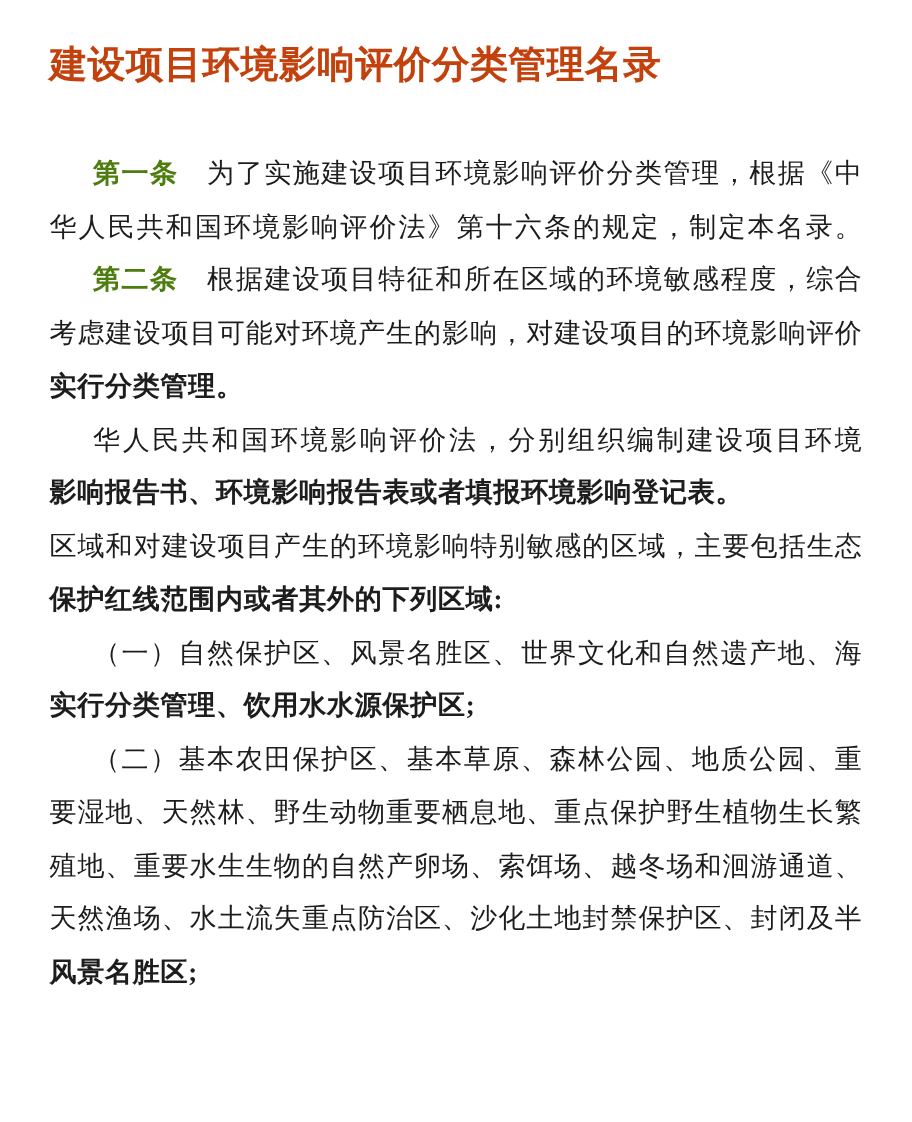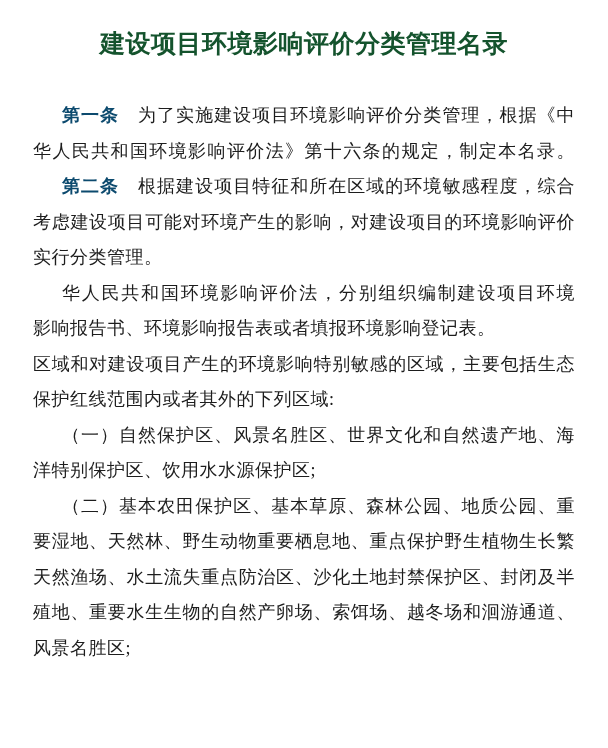--- a/index.html
+++ b/index.html
@@ -16,49 +16,50 @@
     background: #ffffff;
     overflow: hidden;
     font-family: "Liberation Serif", "DejaVu Serif", serif;
     color: #1d1d1d;
   }
   .doc-title {
     margin: 0 0 36px 0;
     font-size: 25px;
     line-height: 36px;
     font-weight: 700;
-    text-align: center;
+    text-align: left;
     letter-spacing: 0.5px;
-    color: #14532d;
+    color: #c2410c;
     white-space: nowrap;
   }
   .doc-body {
     font-size: 18px;
     letter-spacing: 0.5px;
     line-height: 35.5px;
   }
   .para {
     margin: 0;
   }
   .line {
     text-align: justify;
     text-justify: inter-character;
   }
   .line.fill {
     text-align-last: justify;
   }
   .line.end {
     text-align-last: left;
+    font-weight: bold;
   }
   .line.first {
     text-indent: 29px;
   }
   .article {
     font-weight: 700;
-    color: #0c4a6e;
+    color: #4d7c0f;
   }
 </style>
 </head>
 <body>
 
 <div class="page">
   <h1 class="doc-title">建设项目环境影响评价分类管理名录</h1>
   <div class="doc-body" id="doc-body">
       <div class="para">
         <div class="line first fill"><b class="article">第一条　</b>为了实施建设项目环境影响评价分类管理，根据《中</div>
@@ -72,23 +73,23 @@
       <div class="para">
         <div class="line first fill">华人民共和国环境影响评价法，分别组织编制建设项目环境</div>
         <div class="line end">影响报告书、环境影响报告表或者填报环境影响登记表。</div>
       </div>
       <div class="para">
         <div class="line fill">区域和对建设项目产生的环境影响特别敏感的区域，主要包括生态</div>
         <div class="line end">保护红线范围内或者其外的下列区域:</div>
       </div>
       <div class="para">
         <div class="line first fill">（一）自然保护区、风景名胜区、世界文化和自然遗产地、海</div>
-        <div class="line end">洋特别保护区、饮用水水源保护区;</div>
+        <div class="line end">实行分类管理、饮用水水源保护区;</div>
       </div>
       <div class="para">
         <div class="line first fill">（二）基本农田保护区、基本草原、森林公园、地质公园、重</div>
         <div class="line fill">要湿地、天然林、野生动物重要栖息地、重点保护野生植物生长繁</div>
+        <div class="line fill">殖地、重要水生生物的自然产卵场、索饵场、越冬场和洄游通道、</div>
         <div class="line fill">天然渔场、水土流失重点防治区、沙化土地封禁保护区、封闭及半</div>
-        <div class="line fill">殖地、重要水生生物的自然产卵场、索饵场、越冬场和洄游通道、</div>
         <div class="line end">风景名胜区;</div>
       </div>
     </div>
 </div>
 
 </body></html>

